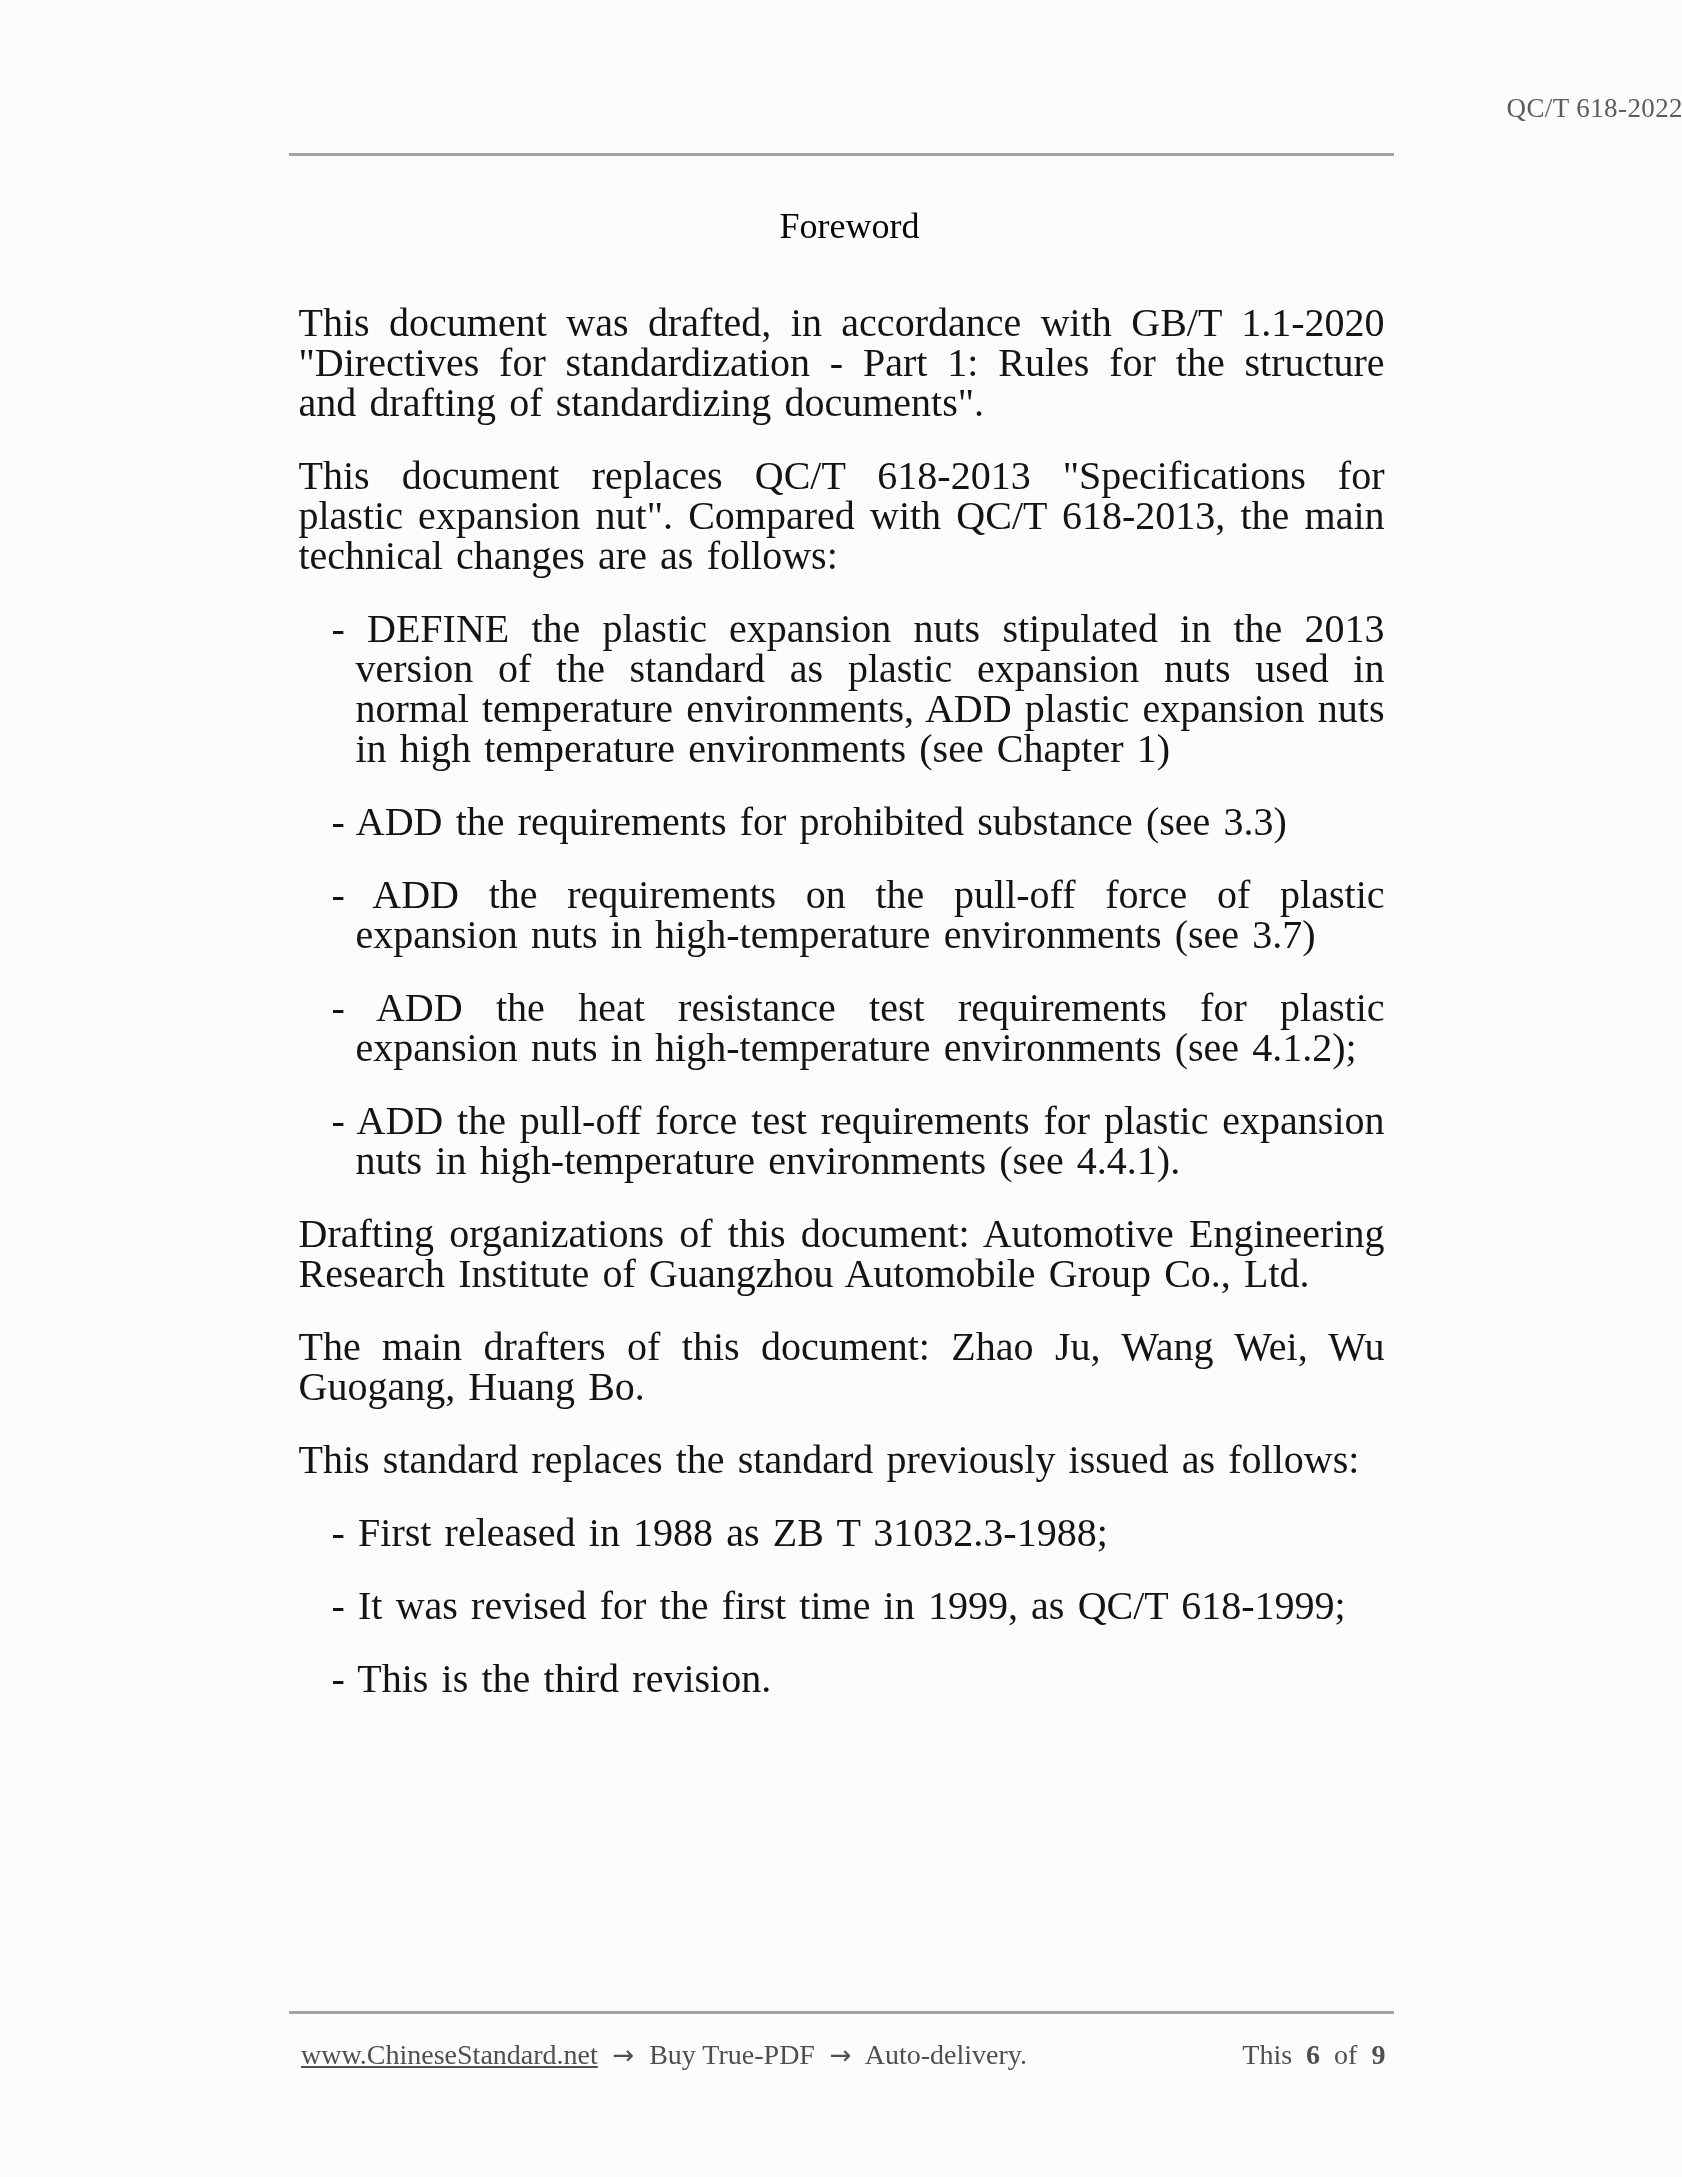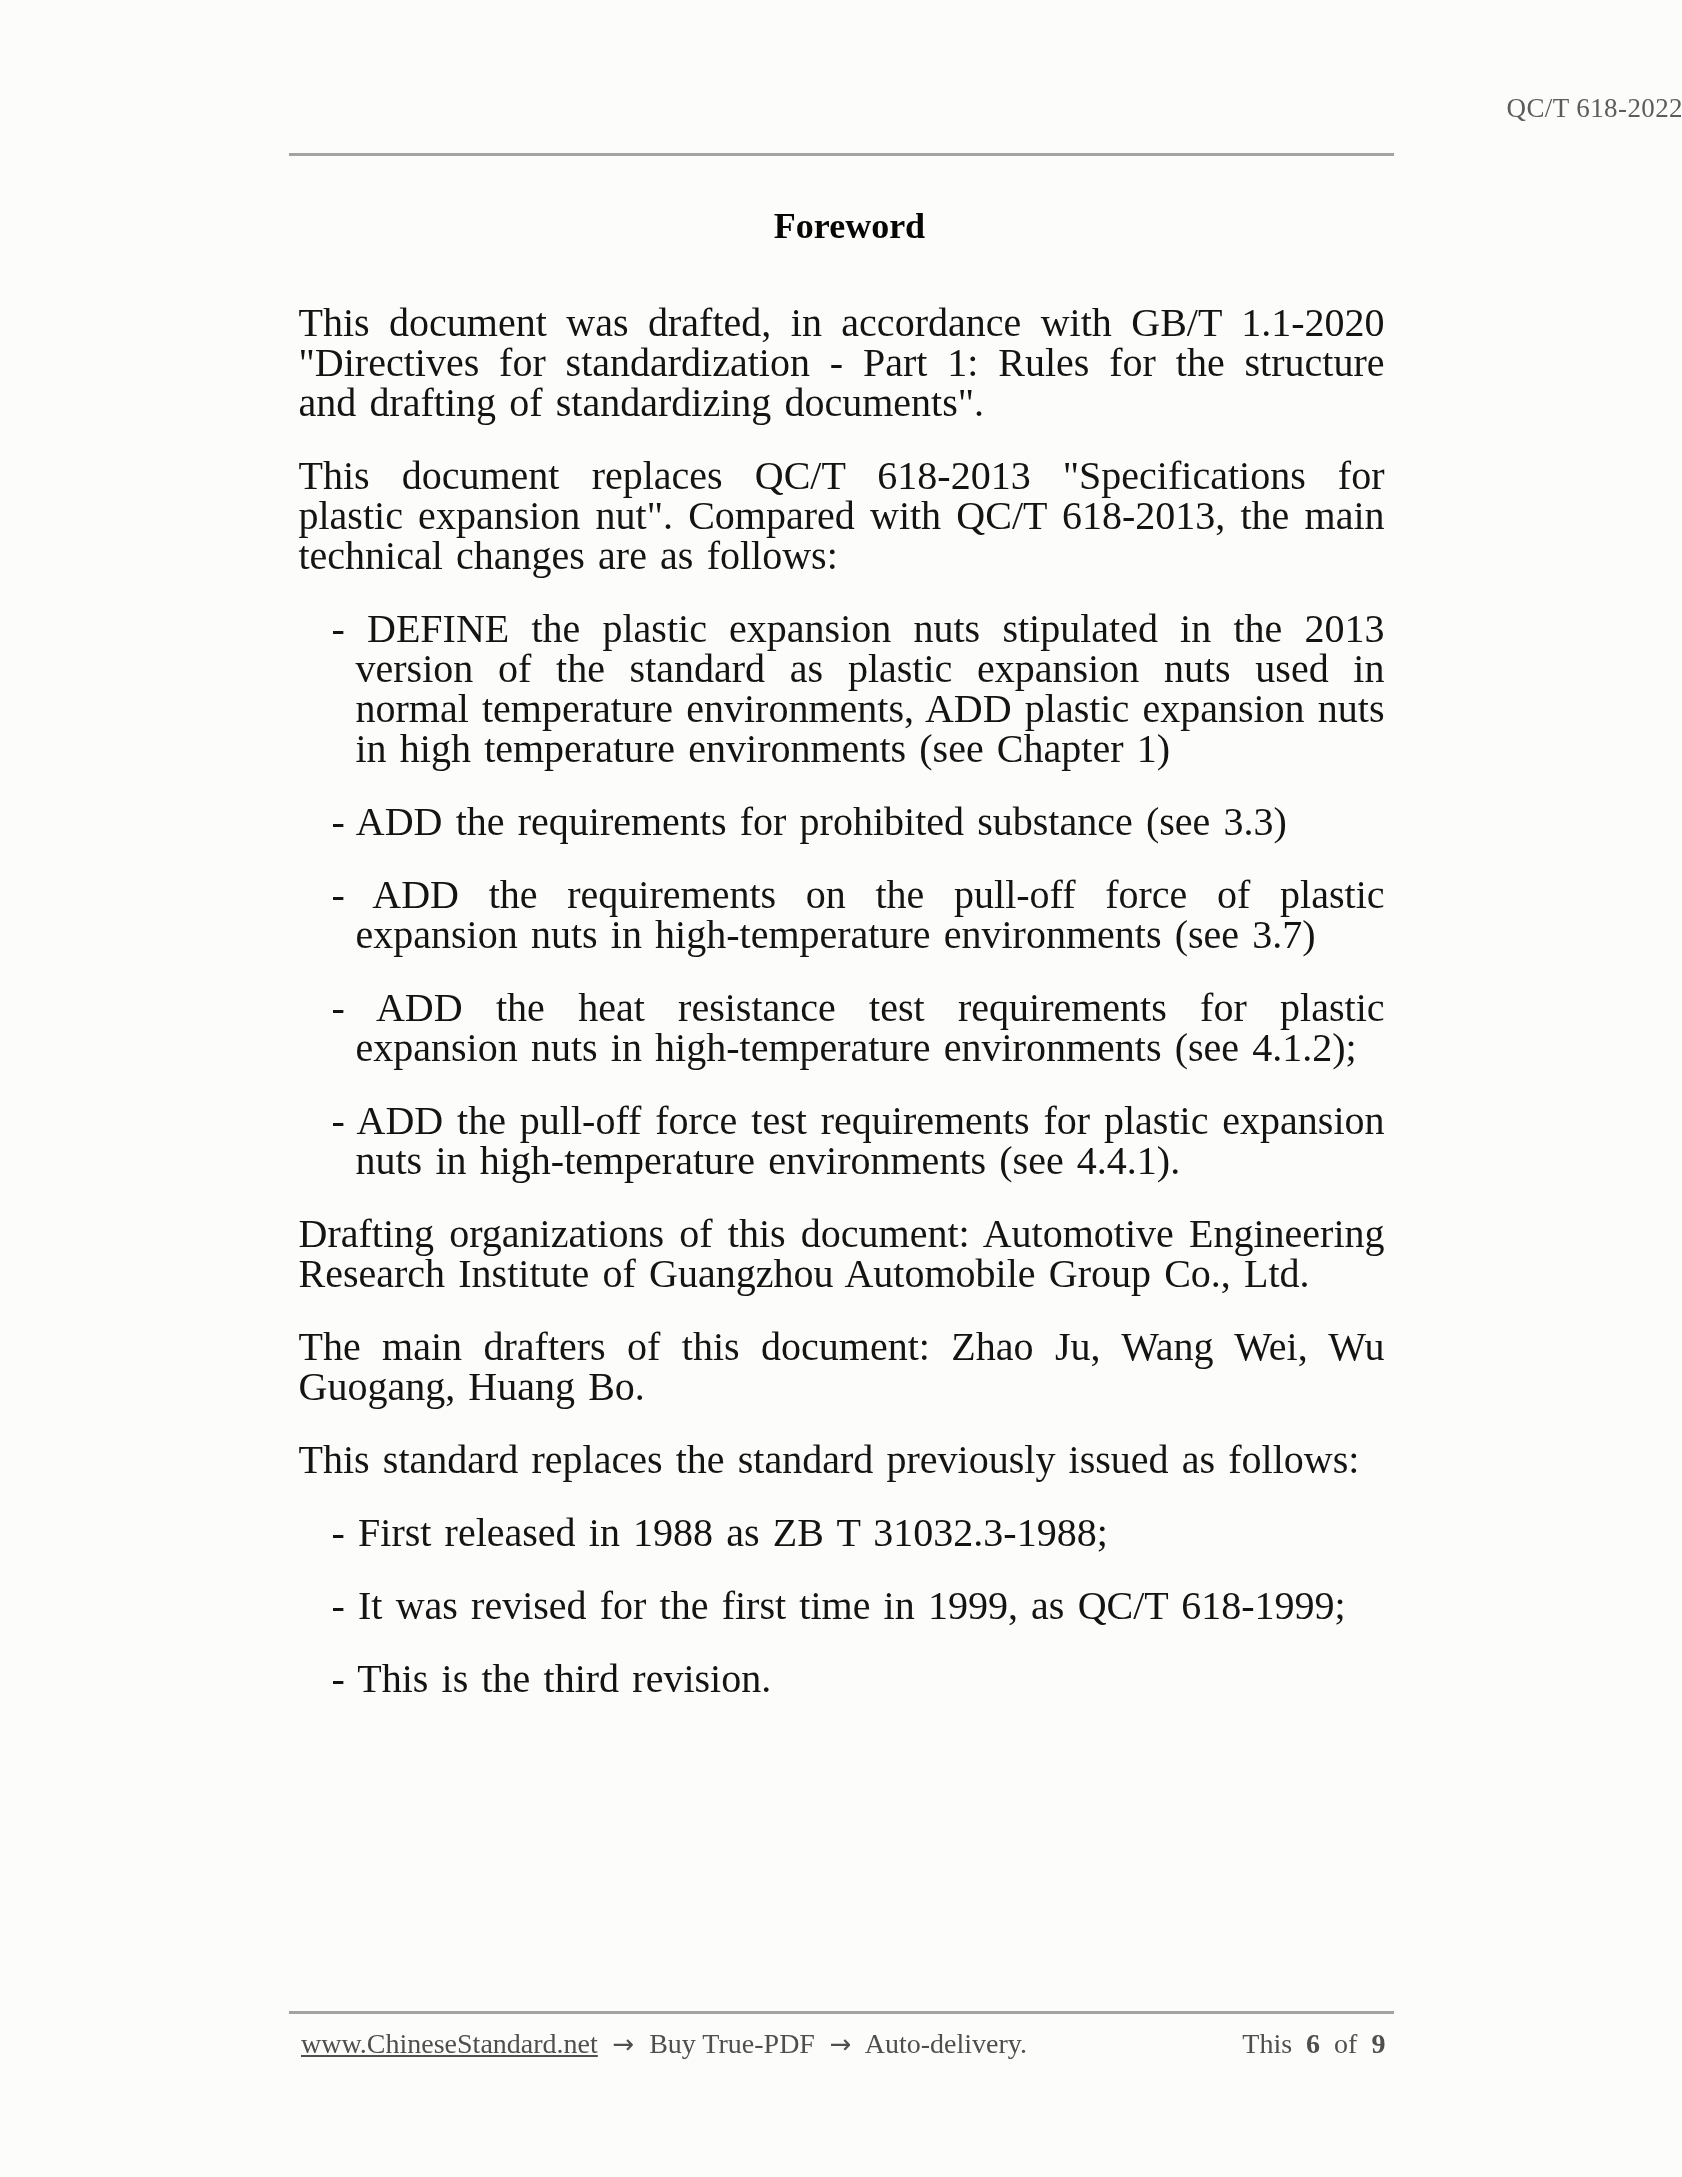--- a/index.html
+++ b/index.html
@@ -32,21 +32,21 @@
     margin: 0 auto;
   }
   .header-rule {
     margin-top: 28px;
   }
   .page-title {
     margin: 48px 0 0 16px;
     text-align: center;
     font-size: 36px;
     line-height: 45px;
-    font-weight: bold;
+    font-weight: normal;
     color: #060606;
   }
   .content {
     width: 1086px;
     margin: 54px auto 0 auto;
   }
   .para, .bullet {
     font-size: 40px;
     line-height: 40px;
     margin: 0 0 33px 0;
@@ -59,21 +59,21 @@
     text-indent: -24px;
     width: 1029px;
   }
   .page-footer {
     position: absolute;
     left: 289px;
     top: 2011px;
     width: 1105px;
   }
   .footer-row {
-    margin-top: 12px;
+    margin-top: 23px;
     display: flex;
     justify-content: space-between;
     align-items: baseline;
     font-size: 28px;
     line-height: 35px;
     color: #4f4f4f;
     padding: 0 8.6px 0 12px;
     box-sizing: border-box;
   }
   .footer-left span {

